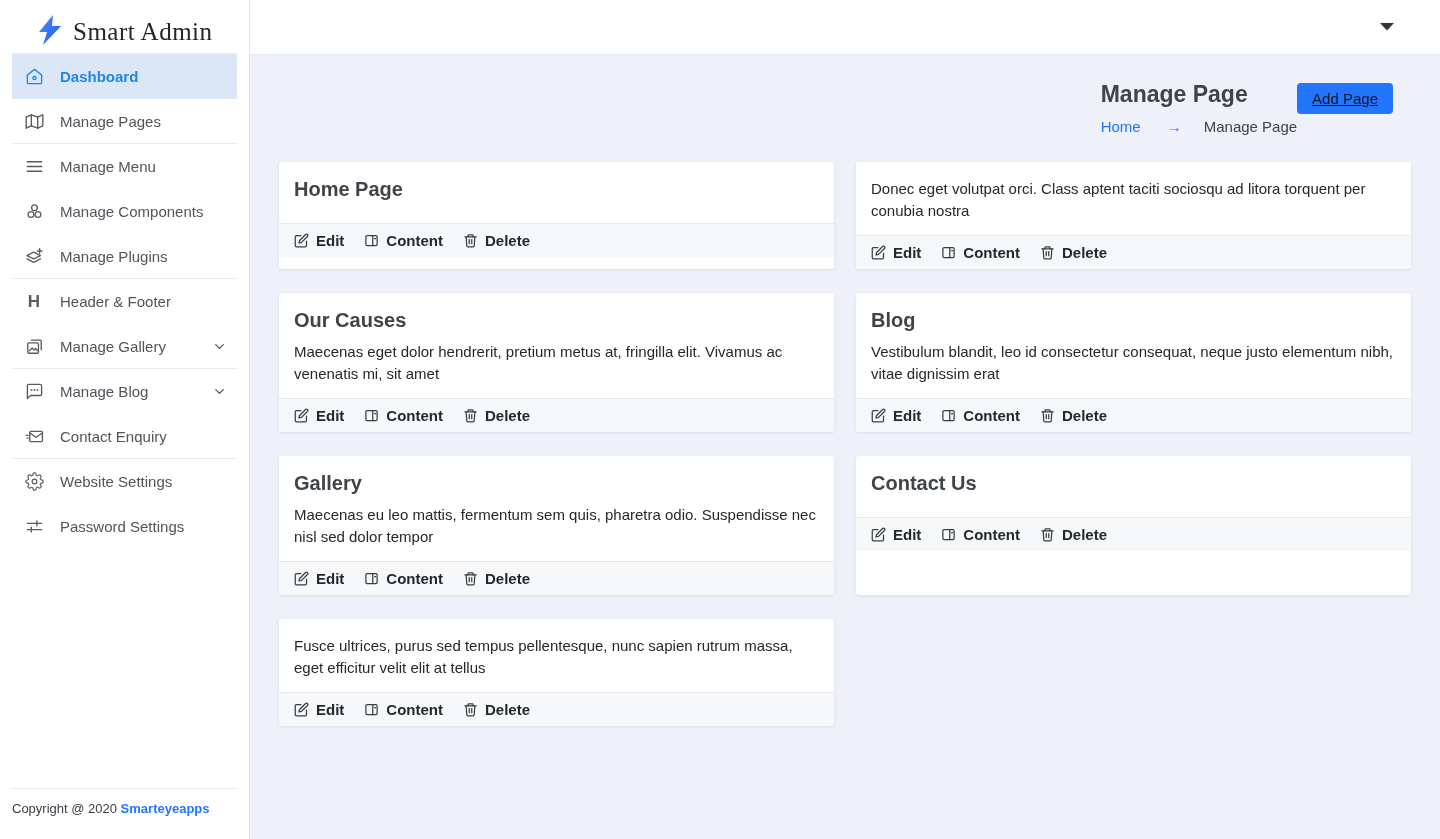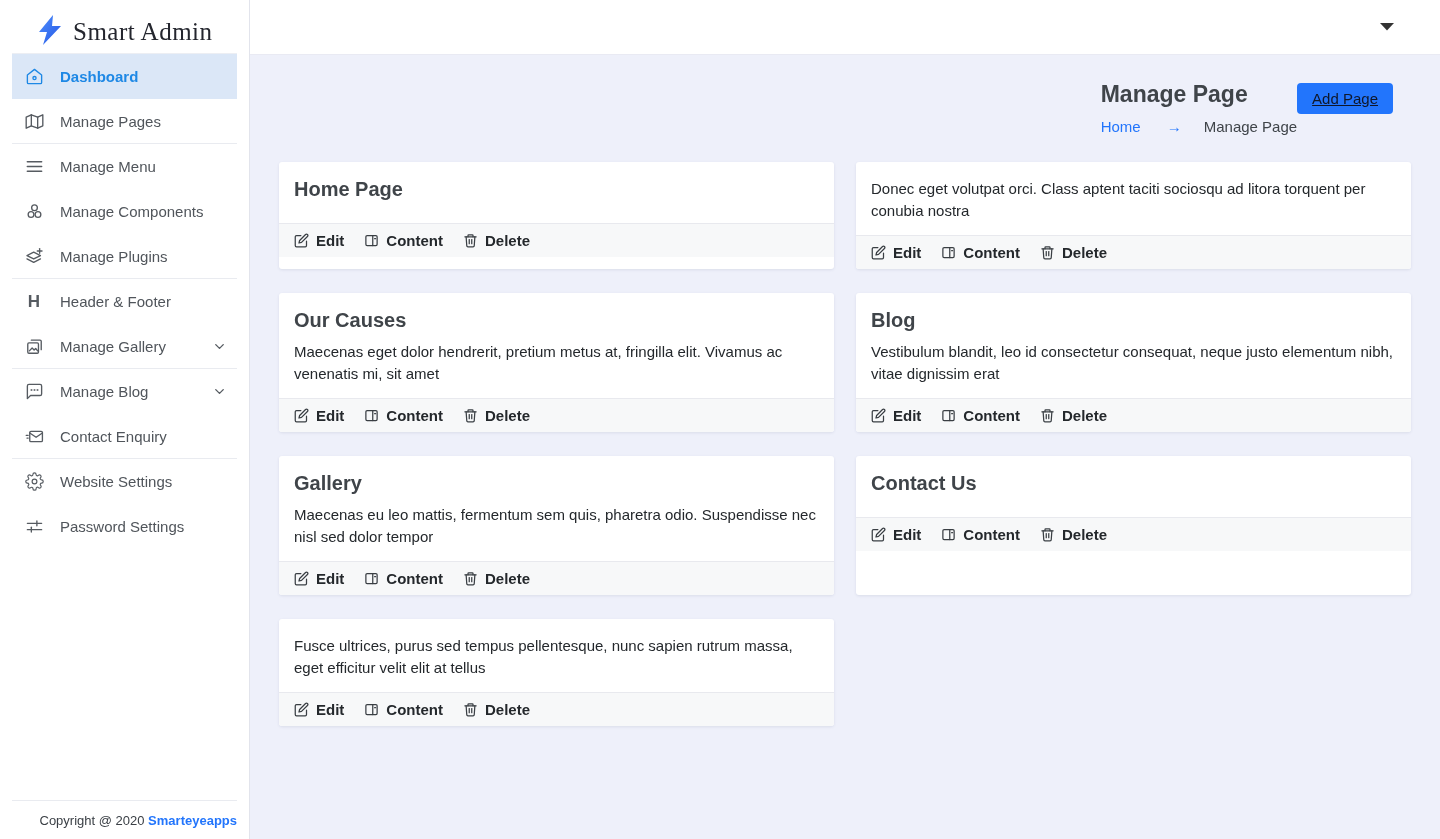--- a/index.html
+++ b/index.html
@@ -24,21 +24,21 @@
   }
   .nav-item .ico { width: 20px; height: 20px; margin-right: 16px; flex: 0 0 20px; display: inline-flex; align-items: center; justify-content: center; color: #565b61; }
   .nav-item.active { background: #dbe7f7; color: #1e88e5; font-weight: 600; }
   .nav-item.active .ico { color: #1e88e5; }
   .nav-item.sep { border-bottom: 1px solid #e9ebf0; }
   .chev { margin-left: auto; color: #565b61; display: inline-flex; }
   .h-letter { font-weight: 700; font-size: 17px; color: #565b61; line-height: 1; }
 
   .sidebar-footer {
     margin: auto 12px 0; border-top: 1px solid #e9ebf0;
-    padding: 12px 0 11px; text-align: right; font-size: 13px; color: #3b4046;
+    padding: 12px 0 23px; text-align: left; font-size: 13px; color: #3b4046;
   }
   .sidebar-footer a { color: #2275fc; font-weight: 700; text-decoration: none; }
 
   
   .main { flex: 1; display: flex; flex-direction: column; min-width: 0; }
   .topbar {
     height: 55px; background: #ffffff; border-bottom: 1px solid #e9eaf3;
     display: flex; align-items: center; justify-content: flex-end; padding-right: 40px;
   }
   .caret-btn { background: none; border: none; cursor: pointer; padding: 6px; display: inline-flex; }

